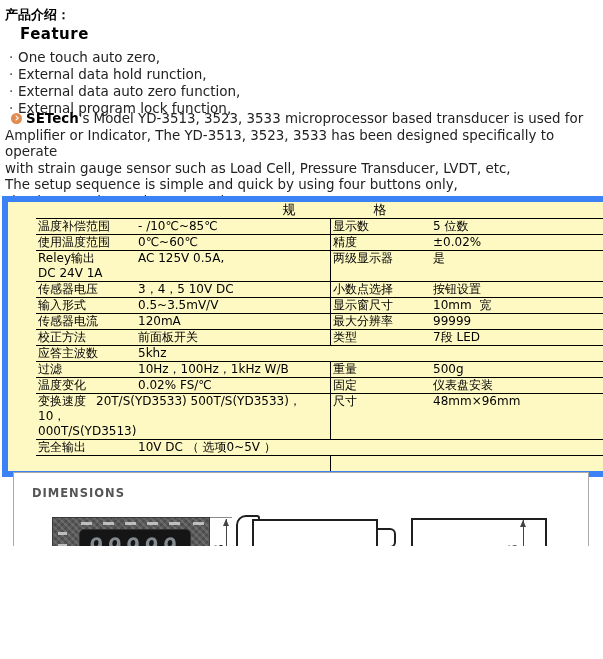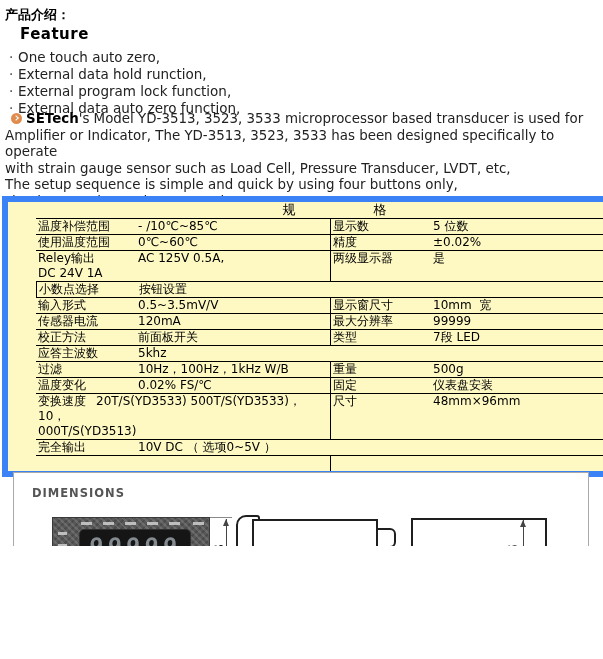--- a/index.html
+++ b/index.html
@@ -85,22 +85,22 @@
 
 <div class="page">
 
   <div class="page-title">产品介绍：</div>
 
   <div class="feature-heading">Feature</div>
 
   <ul class="feature-list">
     <li><span class="f-dot">·</span><span>One touch auto zero,</span></li>
     <li><span class="f-dot">·</span><span>External data hold runction,</span></li>
+    <li><span class="f-dot">·</span><span>External data auto zero function,</span></li>
     <li><span class="f-dot">·</span><span>External program lock function,</span></li>
-    <li><span class="f-dot">·</span><span>External data auto zero function,</span></li>
   </ul>
 
   <div class="intro">
     <span class="intro-icon"></span><span class="brand">SETech</span><span>'s Model YD-3513, 3523, 3533 microprocessor based transducer is used for</span>
     <div class="intro-rest">Amplifier or Indicator, The YD-3513, 3523, 3533 has been designed specifically to operate
 with strain gauge sensor such as Load Cell, Pressure Transducer, LVDT, etc,
 The setup sequence is simple and quick by using four buttons only,
 simple operation and compact size,</div>
   </div>
 
@@ -114,20 +114,21 @@
         <div class="spec-row">
           <div class="spec-cell spec-cell-left"><span class="cl">使用温度范围</span><span class="cv">0℃~60℃</span></div>
           <div class="spec-cell spec-cell-right"><span class="cl">精度</span><span class="cv">±0.02%</span></div>
         </div>
         <div class="spec-row">
           <div class="spec-cell spec-cell-left"><span class="cl">Reley输出</span><span class="cv">AC 125V 0.5A,
 DC 24V 1A</span></div>
           <div class="spec-cell spec-cell-right"><span class="cl">两级显示器</span><span class="cv">是</span></div>
         </div>
         <div class="spec-row">
+          <div class="spec-cell spec-cell-left"><span class="cl">传感器电压</span><span class="cv">3，4，5 10V DC</span></div>
           <div class="spec-cell spec-cell-right"><span class="cl">小数点选择</span><span class="cv">按钮设置</span></div>
         </div>
         <div class="spec-row">
           <div class="spec-cell spec-cell-left"><span class="cl">输入形式</span><span class="cv">0.5~3.5mV/V</span></div>
           <div class="spec-cell spec-cell-right"><span class="cl">显示窗尺寸</span><span class="cv">10mm  宽</span></div>
         </div>
         <div class="spec-row">
           <div class="spec-cell spec-cell-left"><span class="cl">传感器电流</span><span class="cv">120mA</span></div>
           <div class="spec-cell spec-cell-right"><span class="cl">最大分辨率</span><span class="cv">99999</span></div>
         </div>

